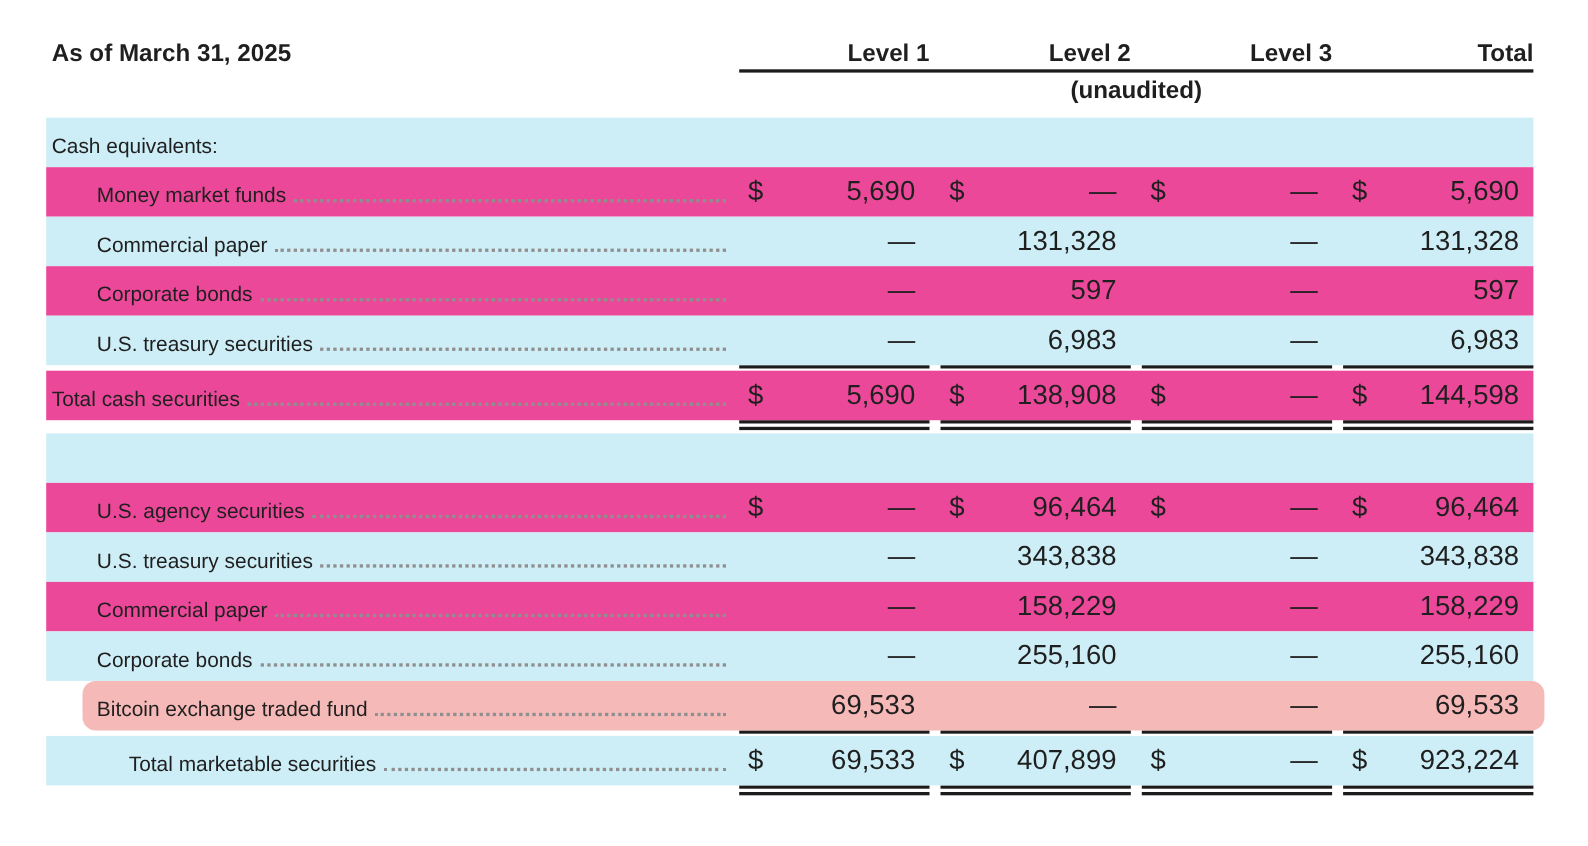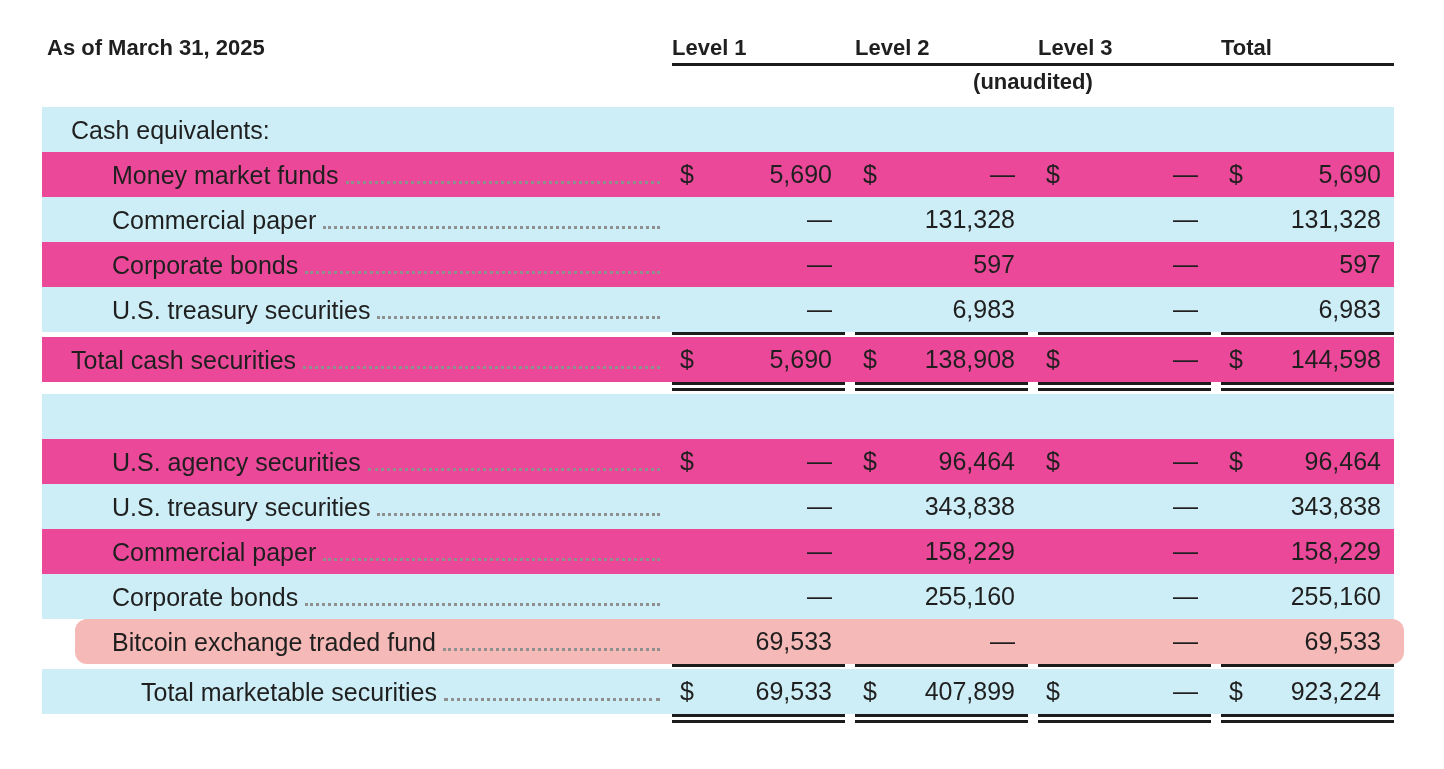--- a/index.html
+++ b/index.html
@@ -34,21 +34,21 @@
   }
   .asof {
     font-weight: bold;
     font-size: 22px;
     padding-left: 5px;
     white-space: nowrap;
   }
   .hcol {
     font-weight: bold;
     font-size: 22px;
-    text-align: left;
+    text-align: right;
     white-space: nowrap;
   }
   .header-rule {
     grid-column: 2 / 6;
     border-top: 3px solid #1c1c1c;
     height: 0;
     margin-top: 2px;
   }
   .subnote {
     grid-column: 2 / 6;
@@ -77,23 +77,22 @@
     top: 0;
     bottom: 0;
     background: #f5b9b7;
     border-radius: 12px;
     z-index: 0;
   }
   .cell.label {
     display: flex;
     align-items: flex-end;
     height: 100%;
-    font-size: 25px;
+    font-size: 19px;
     overflow: hidden;
-    margin-left: 24px;
   }
   .label-text {
     white-space: nowrap;
     padding-bottom: 7px;
   }
   .cell.label.section  { padding-left: 5px; }
   .cell.label.item     { padding-left: 46px; }
   .cell.label.total    { padding-left: 5px; }
   .cell.label.total-indent { padding-left: 75px; }
   .leader {

